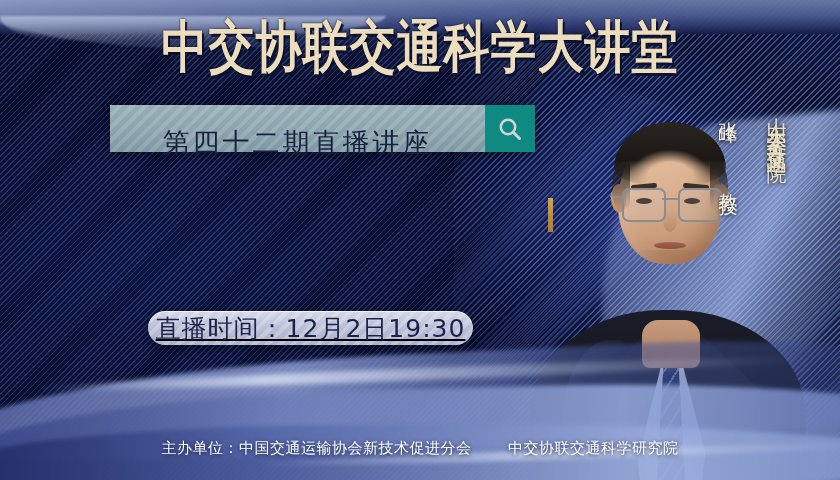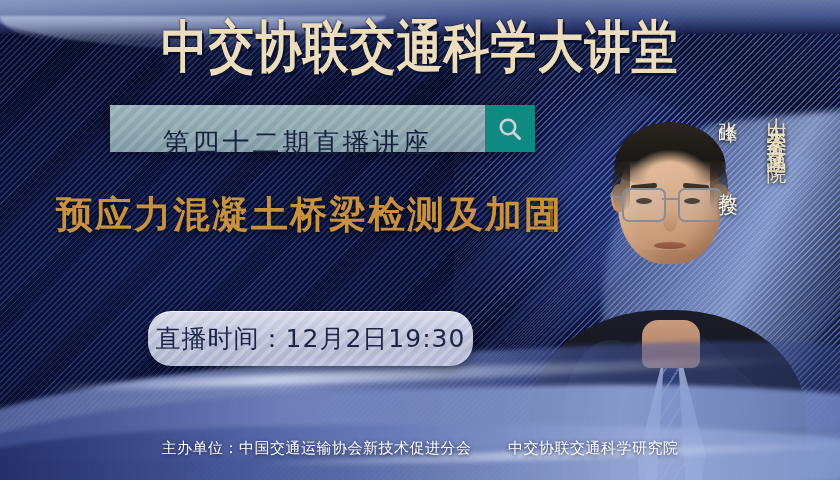--- a/index.html
+++ b/index.html
@@ -195,28 +195,29 @@
     color: #c8913f;
     font-weight: 700;
     font-family: "DejaVu Sans", "Liberation Sans", sans-serif;
     text-shadow: 0 2px 6px rgba(0,0,0,.7);
     white-space: nowrap;
   }
 
   .time-pill {
     position: absolute;
     left: 148px; top: 311px;
-    width: 325px; height: 55px;
+    width: 325px; height: 34px;
     border-radius: 23px;
     background: linear-gradient(180deg, rgba(228,230,243,.93) 0%, rgba(205,209,230,.90) 50%, rgba(186,192,218,.92) 100%);
     background-image:
       repeating-linear-gradient(-45deg, rgba(255,255,255,.22) 0 4px, rgba(255,255,255,0) 4px 9px),
       linear-gradient(180deg, rgba(228,230,243,.93) 0%, rgba(205,209,230,.90) 50%, rgba(186,192,218,.92) 100%);
     display: flex; align-items: center; justify-content: center;
     box-shadow: 0 3px 12px rgba(0,0,0,.45), inset 0 1px 0 rgba(255,255,255,.7);
+    text-decoration: underline;
   }
   .time-text {
     font-size: 25px;
     letter-spacing: 1px;
     color: #1b2448;
     font-family: "DejaVu Sans", "Liberation Sans", sans-serif;
     white-space: nowrap;
   }
 
   
@@ -489,21 +490,20 @@
       <div class="search-box">
         <svg width="26" height="26" viewBox="0 0 26 26">
           <circle cx="11" cy="11" r="7.2" fill="none" stroke="#cfd3d6" stroke-width="2.6"></circle>
           <line x1="16.2" y1="16.2" x2="22.5" y2="22.5" stroke="#cfd3d6" stroke-width="3" stroke-linecap="round"></line>
         </svg>
       </div>
     </div>
 
     <div class="gold-tick"></div>
 
-    <div class="topic">预应力混凝土桥梁检测及加固</div>
 
     <div class="time-pill">
       <div class="time-text">直播时间：12月2日19:30</div>
     </div>
 
     <div class="v-text speaker-name">张峰</div>
     <div class="v-text speaker-role">教授</div>
     <div class="v-text speaker-org">山东大学齐鲁交通学院</div>
 
     <div class="footer">

